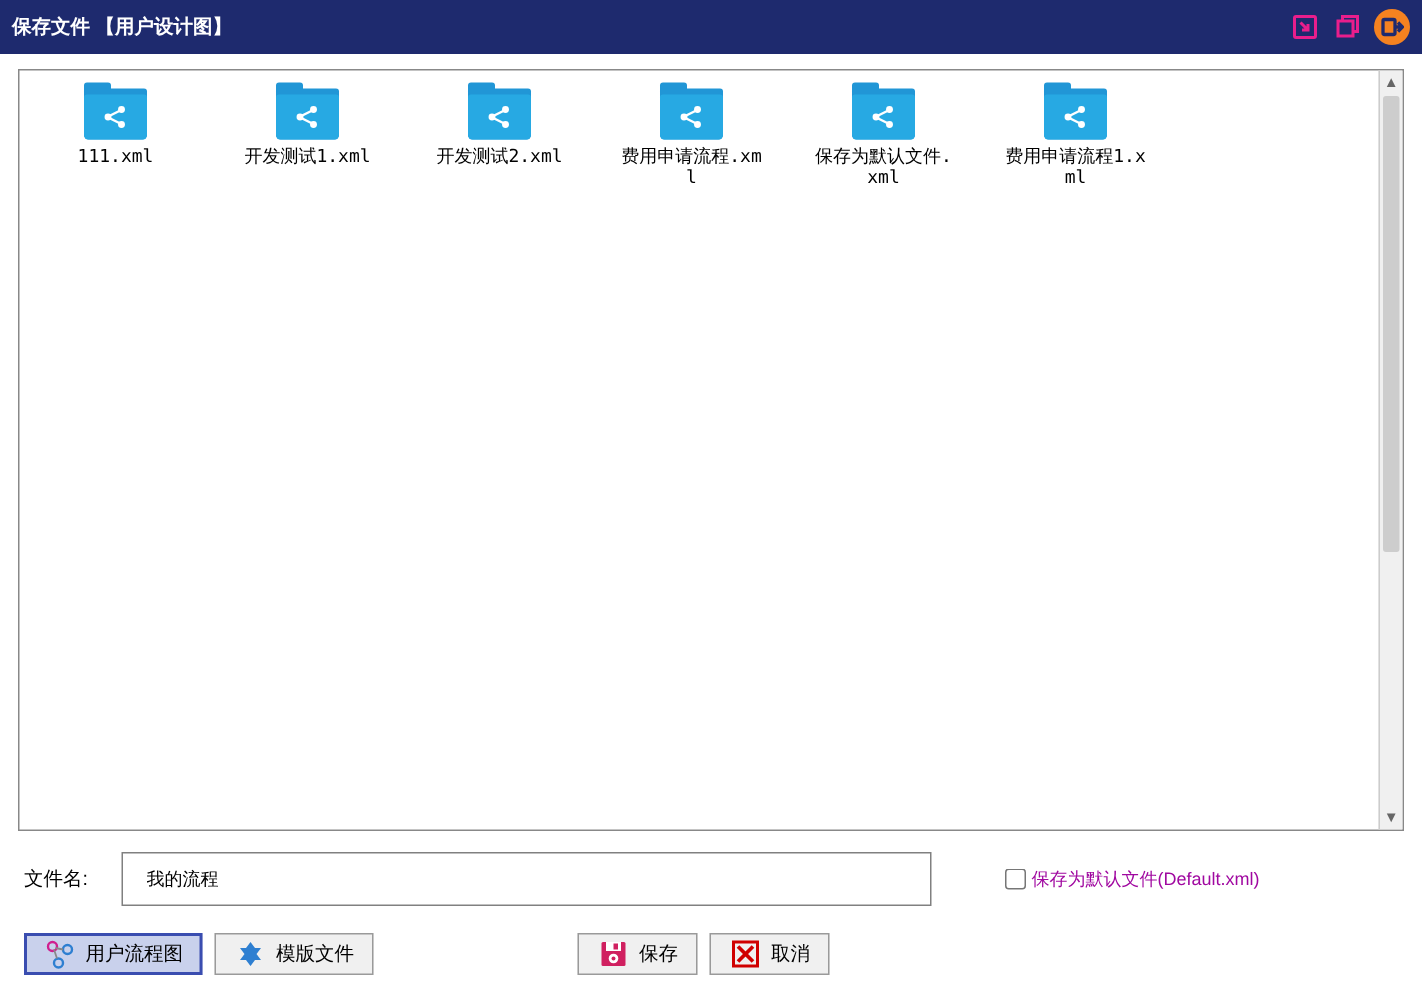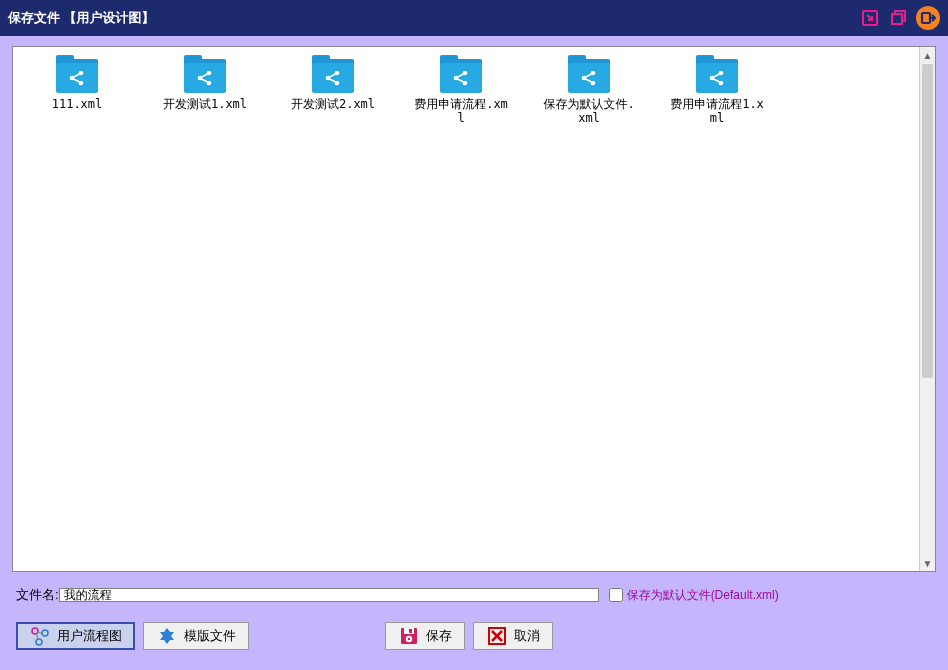--- a/index.html
+++ b/index.html
@@ -1,40 +1,40 @@
 <!DOCTYPE html>
 <html><head>
 <meta charset="utf-8">
 <style>
   * { box-sizing: border-box; margin: 0; padding: 0; }
   html, body { width: 948px; height: 670px; font-family: "SimSun", "宋体", sans-serif; font-size: 12px; background: #d9d9d9; overflow: hidden; }
-  .window { width: 948px; height: 670px; background: #c4b5fd; display: flex; flex-direction: column; }
+  .window { width: 948px; height: 670px; background: #ffffff; display: flex; flex-direction: column; }
   .titlebar { height: 36px; background: #1e2a6e; display: flex; align-items: center; padding: 0 8px; color: #fff; font-weight: bold; }
   .titlebar .title { flex: 1; font-size: 13px; }
   .titlebar .tbicon { width: 28px; height: 28px; display: flex; align-items: center; justify-content: center; cursor: pointer; }
   .titlebar .tbicon svg { stroke: #e91e8c; }
   .titlebar .tbicon.close { background: #f58220; border-radius: 50%; width: 24px; height: 24px; margin-left: 4px; }
   .titlebar .tbicon.close svg { stroke: #1e2a6e; }
   .body { flex: 1; padding: 10px 12px 12px 12px; display: flex; flex-direction: column; gap: 10px; }
   .file-area { flex: 1; background: #fff; border: 1px solid #888; position: relative; overflow: hidden; }
   .file-grid { display: flex; flex-wrap: wrap; padding: 8px 0 0 0; gap: 0; }
   .file-item { width: 128px; display: flex; flex-direction: column; align-items: center; padding: 4px 16px; cursor: pointer; }
   .file-icon { width: 42px; height: 34px; position: relative; margin-bottom: 4px; }
   .file-icon .folder-back { position: absolute; left: 0; top: 0; width: 42px; height: 34px; background: #2196d6; border-radius: 2px 2px 3px 3px; }
   .file-icon .folder-tab { position: absolute; left: 0; top: -4px; width: 18px; height: 8px; background: #2196d6; border-radius: 2px 2px 0 0; }
   .file-icon .folder-front { position: absolute; left: 0; top: 4px; width: 42px; height: 30px; background: #27a9e3; border-radius: 2px 2px 3px 3px; }
   .file-icon .share-circle { position: absolute; left: 50%; top: 55%; transform: translate(-50%, -50%); }
   .file-label { text-align: center; font-size: 12px; line-height: 14px; color: #000; word-break: break-all; max-width: 110px; font-family: "SimSun", monospace; }
   .scrollbar { position: absolute; right: 0; top: 0; width: 16px; height: 100%; background: #f0f0f0; border-left: 1px solid #ccc; }
   .scrollbar .arrow { height: 16px; display: flex; align-items: center; justify-content: center; color: #666; font-size: 10px; }
   .scrollbar .thumb { position: absolute; top: 17px; left: 2px; right: 2px; height: 60%; background: #cdcdcd; border-radius: 2px; }
-  .name-row { display: flex; align-items: center; gap: 0; padding: 4px 4px; }
+  .name-row { display: flex; align-items: center; gap: 22px; padding: 4px 4px; }
   .name-row .lbl { font-size: 13px; }
-  .name-row input[type=text] { flex: 0 0 540px; height: 14px; border: 1px solid #808080; padding: 0 4px; font-family: Liberation Mono, monospace; font-size: 12px; }
-  .name-row .chk { display: flex; align-items: center; gap: 4px; margin-left: 10px; }
+  .name-row input[type=text] { flex: 0 0 540px; height: 36px; border: 1px solid #808080; padding: 0 16px; font-family: Liberation Mono, monospace; font-size: 12px; }
+  .name-row .chk { display: flex; align-items: center; gap: 4px; margin-left: 27px; }
   .name-row .chk input { width: 14px; height: 14px; }
   .name-row .chk label { color: #a008a0; font-size: 12px; }
   .button-row { display: flex; align-items: center; padding: 4px 4px 8px 4px; gap: 8px; }
   .btn { height: 28px; border: 1px solid #9a9a9a; background: #f0f0f0; display: flex; align-items: center; gap: 6px; padding: 0 12px; cursor: pointer; font-size: 13px; }
   .btn.active { background: #c9d1ec; border: 2px solid #3a4db0; padding: 0 11px; }
   .btn .bicon { width: 22px; height: 22px; display: flex; align-items: center; justify-content: center; }
   .spacer { flex: 0 0 120px; }
 </style>
 </head>
 <body>

